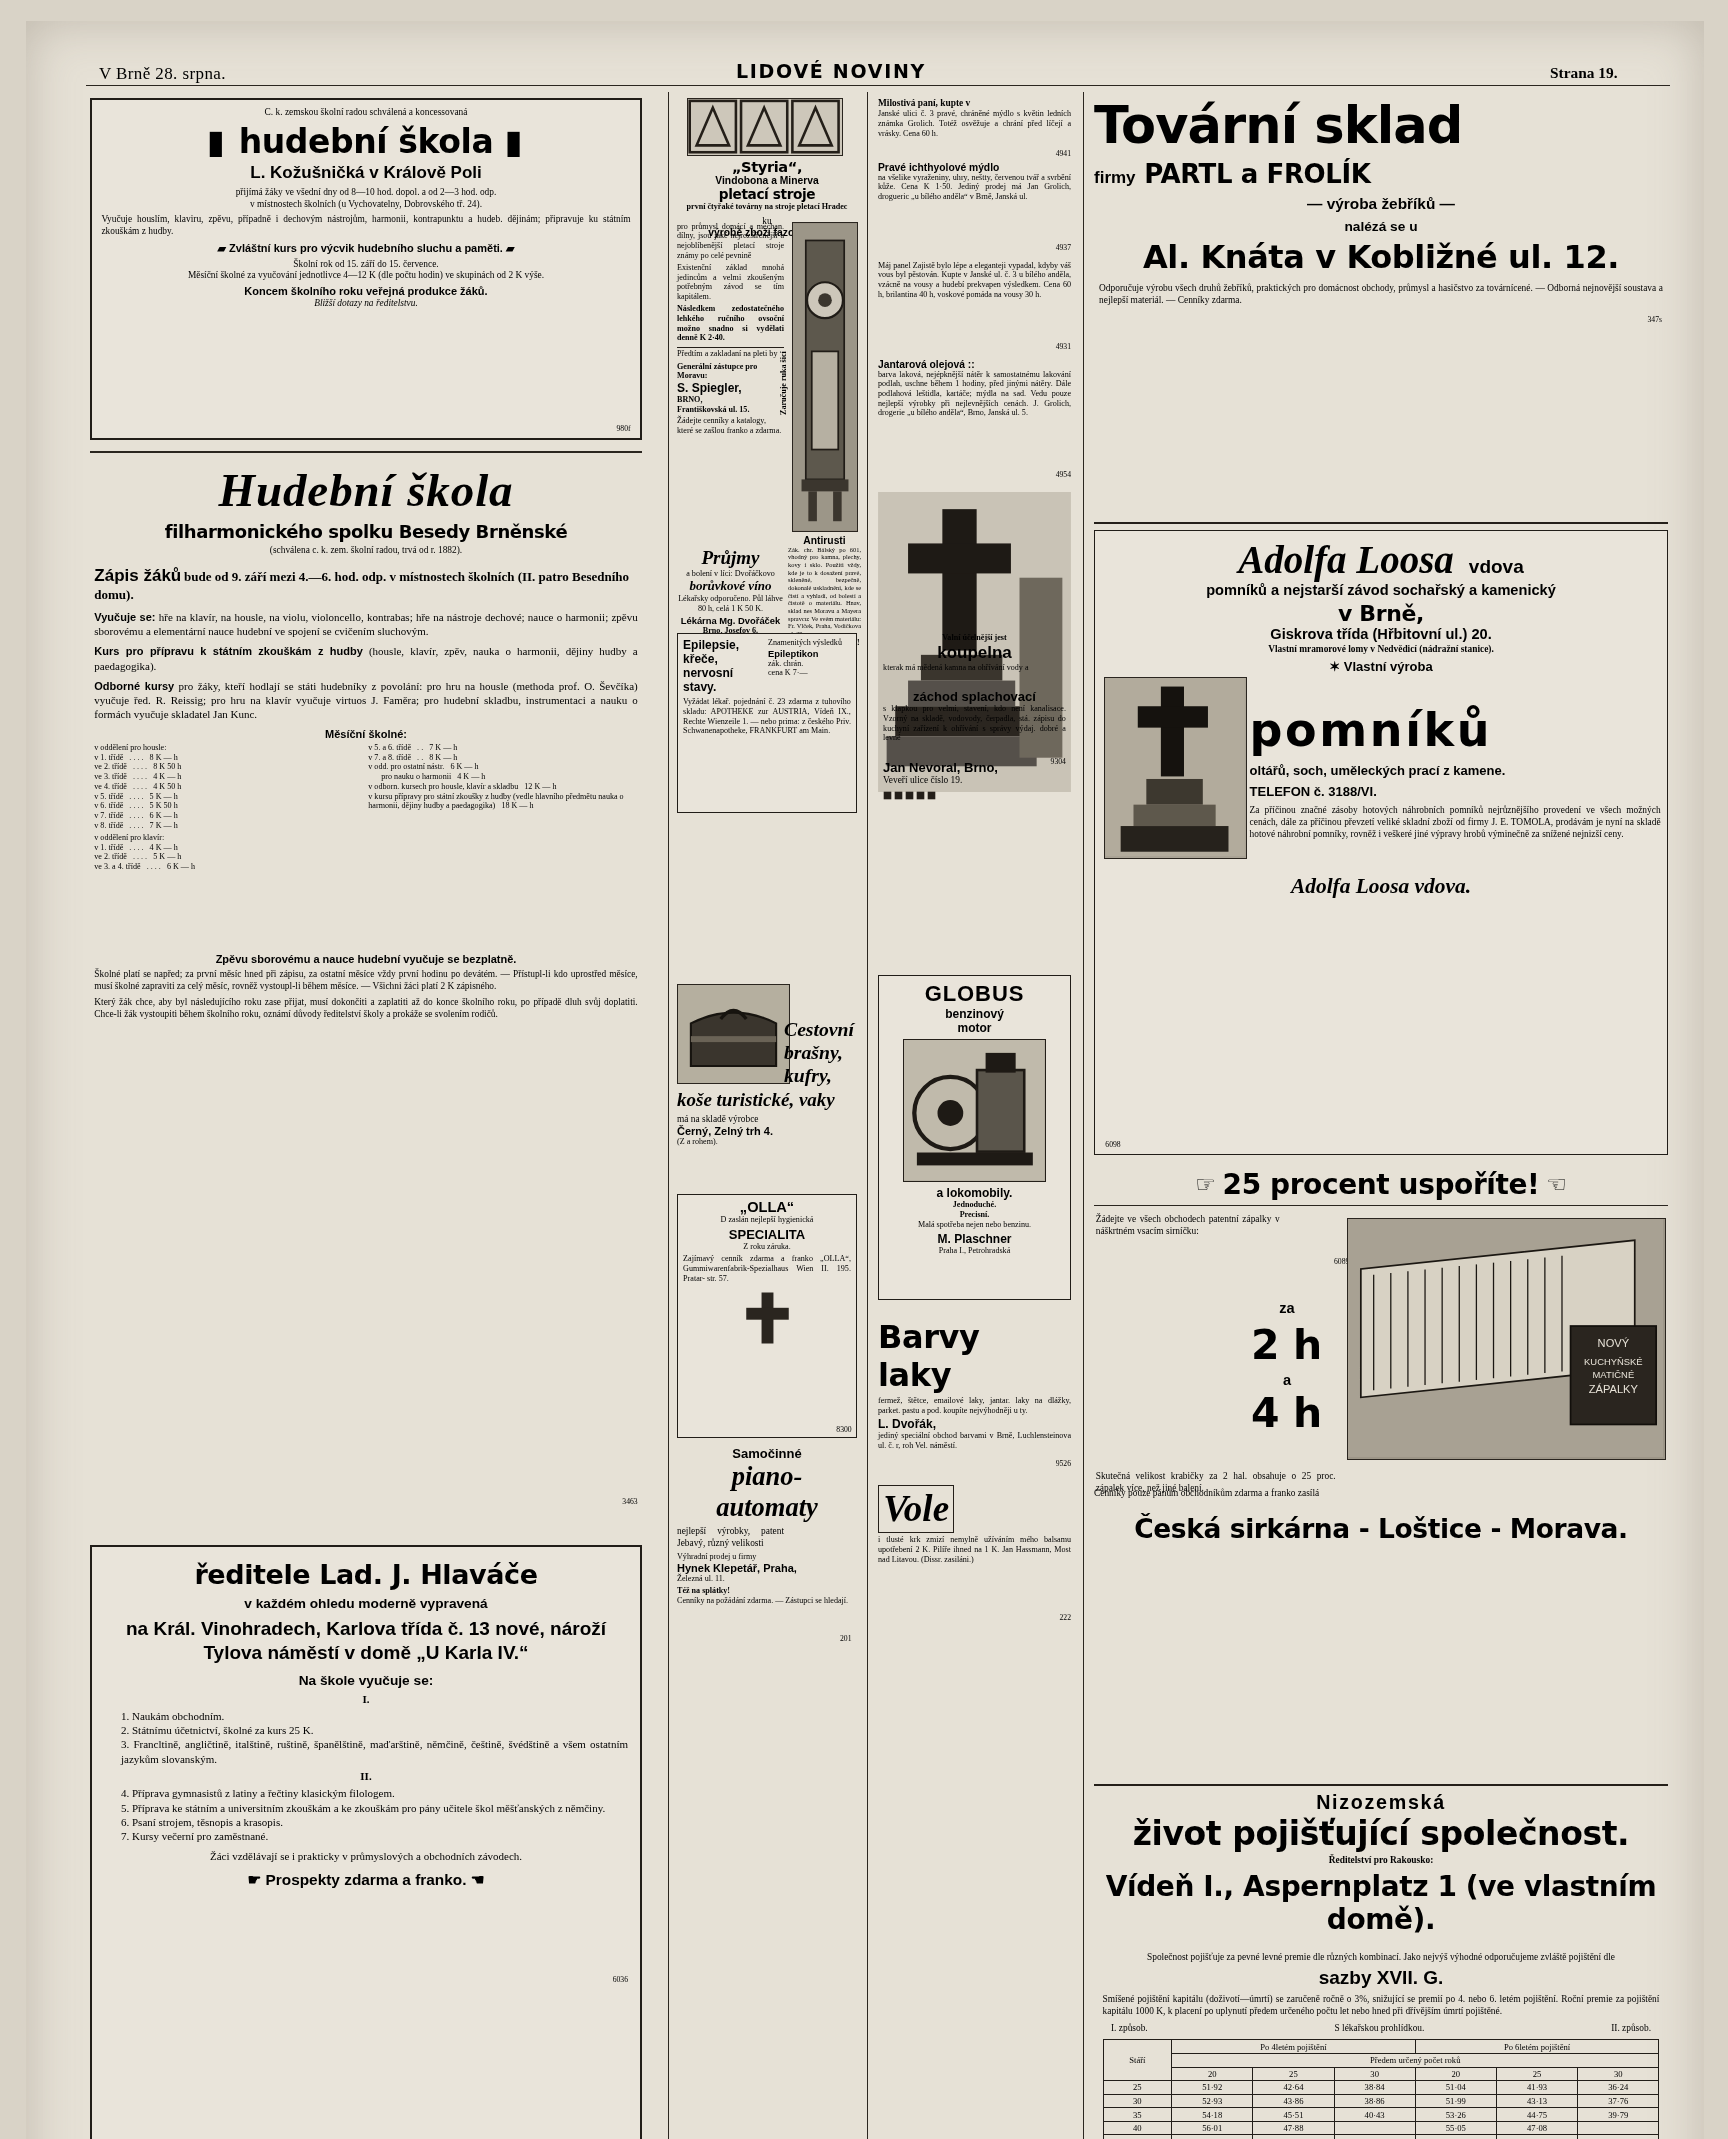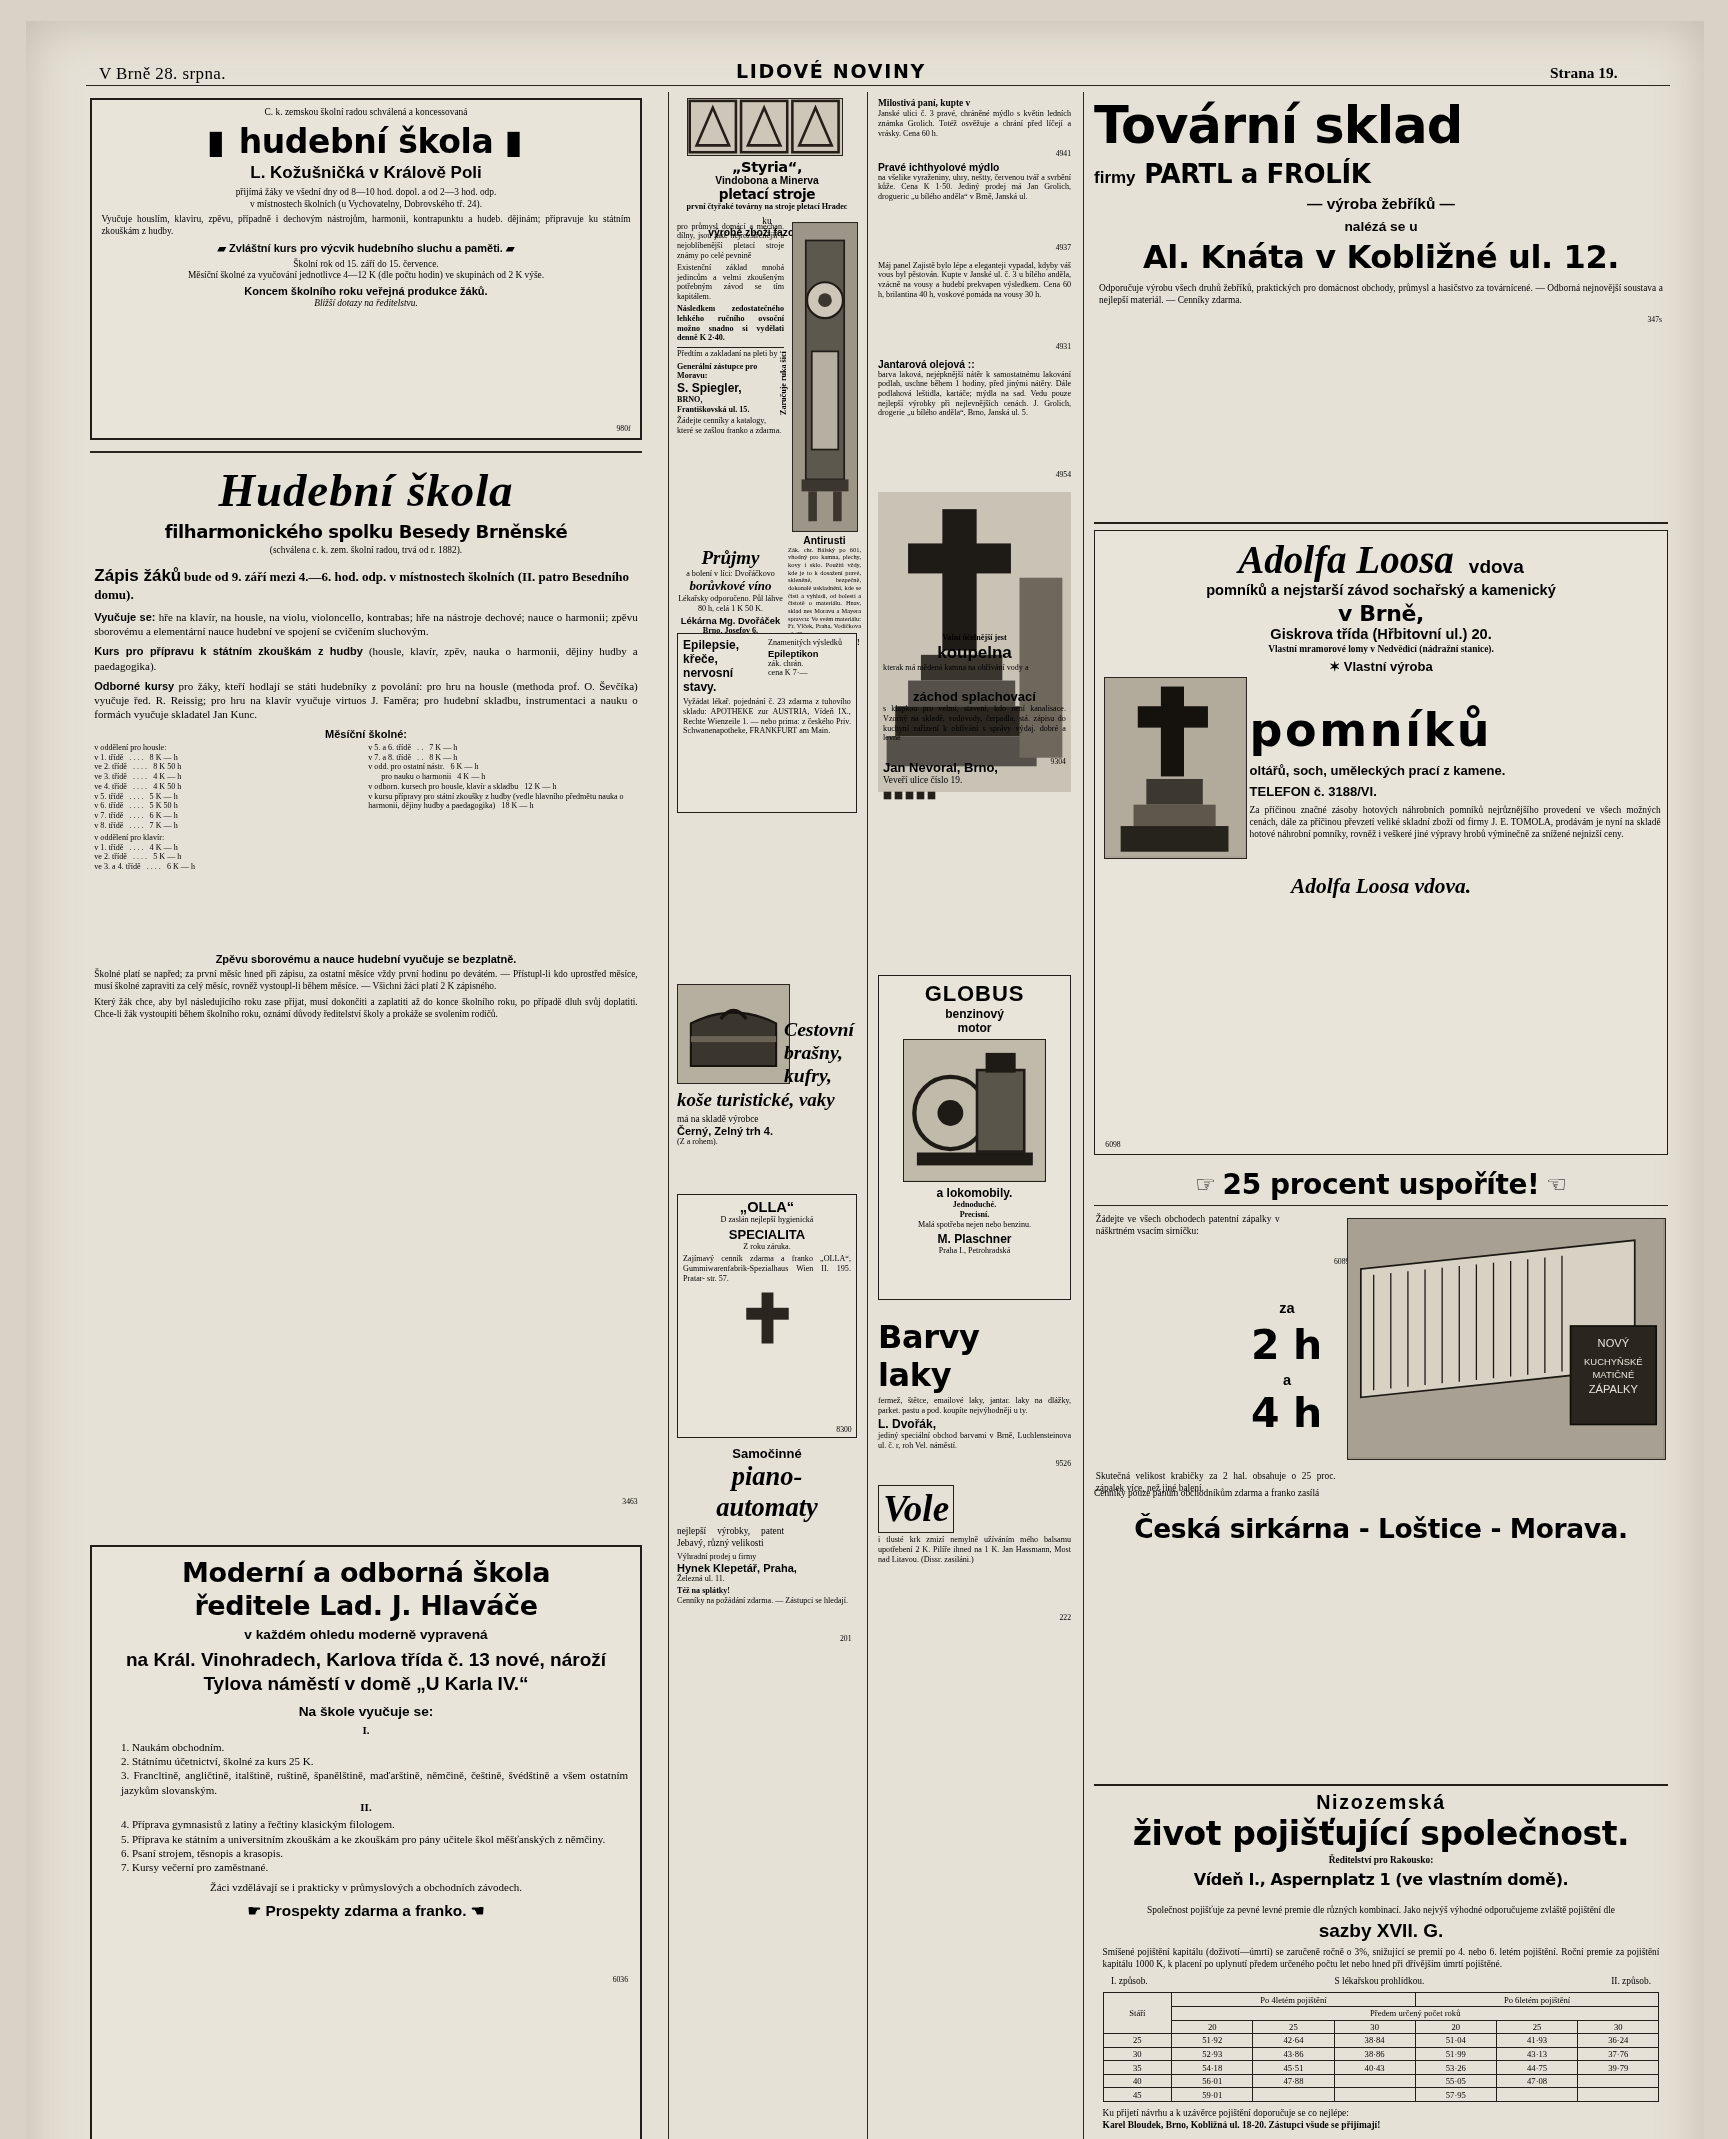--- a/index.html
+++ b/index.html
@@ -136,21 +136,20 @@
       </div>
     </div>
 
     <div class="ctr b sans" style="font-size:11px;margin-top:1.7px;">Zpěvu sborovému a nauce hudební vyučuje se bezplatně.</div>
     <div class="just sm" style="margin-top:4.3px;">Školné platí se napřed; za první měsíc hned při zápisu, za ostatní měsíce vždy první hodinu po devátém. — Přístupl-li kdo uprostřed měsíce, musí školné zapraviti za celý měsíc, rovněž vystoupl-li během měsíce. — Všichni žáci platí 2 K zápisného.</div>
     <div class="just sm" style="margin-top:4.3px;">Který žák chce, aby byl následujícího roku zase přijat, musí dokončiti a zaplatiti až do konce školního roku, po případě dluh svůj doplatiti. Chce-li žák vystoupiti během školního roku, oznámí důvody ředitelství školy a prokáže se svolením rodičů.</div>
     <div class="num" style="right:4.3px;bottom:-11px;">3463</div>
   </div>
 
   <div class="box2" style="left:64px;top:1524px;width:552px;height:933px;padding:10.3px 12px;">
-    <div class="ctr disp" style="font-size:27px;">Moderní a odborná škola</div>
     <div class="ctr disp" style="font-size:27px;margin-top:2.6px;">ředitele Lad. J. Hlaváče</div>
     <div class="ctr sans b" style="font-size:13.7px;margin-top:6px;">v každém ohledu moderně vypravená</div>
     <div class="ctr sans b" style="font-size:19px;margin-top:6px;line-height:1.25;">na Král. Vinohradech, Karlova třída č. 13 nové, nároží Tylova náměstí v domě „U Karla IV.“</div>
     <div class="ctr sans b" style="font-size:13.7px;margin-top:7.7px;">Na škole vyučuje se:</div>
     <div class="ctr b md" style="margin-top:4.3px;">I.</div>
     <div class="md" style="margin-top:2.6px;padding-left:17px;">
       <div>1. Naukám obchodním.</div>
       <div>2. Státnímu účetnictví, školné za kurs 25 K.</div>
       <div class="just">3. Francltině, angličtině, italštině, ruštině, španělštině, maďarštině, němčině, češtině, švédštině a všem ostatním jazykům slovanským.</div>
     </div>
@@ -486,21 +485,21 @@
     </div>
 
     <div class="sm just" style="width:240px;margin-top:-26px;">Cenníky pouze pánům obchodníkům zdarma a franko zasílá</div>
     <div class="ctr disp" style="font-size:26.5px;margin-top:13px;">Česká sirkárna - Loštice - Morava.</div>
   </div>
 
   <div class="plain" style="left:1068px;top:1763px;width:574px;height:693px;border-top:2.1px solid #241f19;padding-top:5.1px;">
     <div class="ctr sans b" style="font-size:19.7px;letter-spacing:1.7px;">Nizozemská</div>
     <div class="ctr disp" style="font-size:33px;">život pojišťující společnost.</div>
     <div class="ctr sm b" style="margin-top:2.6px;">Ředitelství pro Rakousko:</div>
-    <div class="ctr disp" style="font-size:16px;margin-top:3.4px;">Vídeň I., Aspernplatz 1 (ve vlastním domě).</div>
+    <div class="ctr disp" style="font-size:28px;margin-top:3.4px;">Vídeň I., Aspernplatz 1 (ve vlastním domě).</div>
     <div class="ctr sm" style="margin-top:16px;padding:0 8.6px;">Společnost pojišťuje za pevné levné premie dle různých kombinací. Jako nejvýš výhodné odporučujeme zvláště pojištění dle</div>
     <div class="ctr sans b" style="font-size:19px;margin-top:3.4px;">sazby XVII. G.</div>
     <div class="just sm" style="margin-top:4.3px;padding:0 8.6px;">Smíšené pojištění kapitálu (doživotí—úmrtí) se zaručeně ročně o 3%, snižující se premií po 4. nebo 6. letém pojištění. Roční premie za pojištění kapitálu 1000 K, k placení po uplynutí předem určeného počtu let nebo hned při dřívějším úmrtí pojištěné.</div>
 
     <div style="display:flex;justify-content:space-between;padding:0 17px;margin-top:6px;" class="sm">
       <span>I. způsob.</span>
       <span>S lékařskou prohlídkou.</span>
       <span>II. způsob.</span>
     </div>
 

